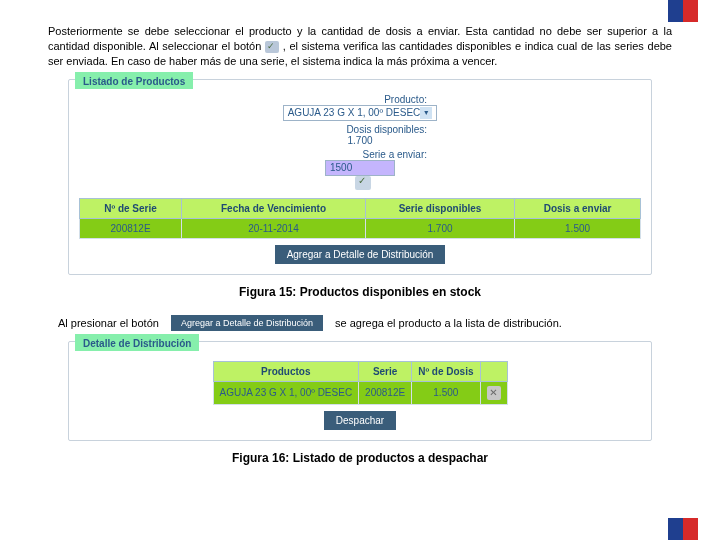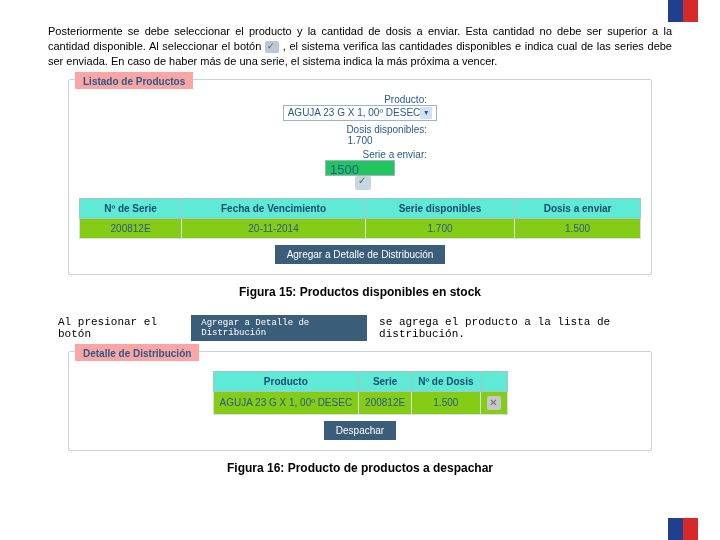--- a/index.html
+++ b/index.html
@@ -57,21 +57,21 @@
     background: #fff;
     margin: 4px 20px 6px 20px;
   }
   .panel-title {
     color: #2a5a8a;
     font-size: 10px;
     font-weight: bold;
     padding: 4px 8px 2px 8px;
     position: relative;
     top: -8px;
-    background: #fca5a5;
+    background: #86efac;
     display: inline-block;
     margin-left: 6px;
   }
   .panel-body { padding: 0 10px 10px 10px; margin-top: -6px; }
   .form-row {
     display: flex;
     align-items: center;
     font-size: 10px;
     color: #2a5a8a;
     margin: 3px 0;
@@ -97,24 +97,24 @@
     max-width: 330px;
   }
   .select-mock .arrow {
     width: 12px; height: 12px;
     background: #cfe2f3;
     display: flex; align-items: center; justify-content: center;
     font-size: 8px; color: #2a5a8a;
   }
   .input-mock {
     border: 1px solid #9db3c8;
-    background: #22c55e;
+    background: #c4b5fd;
     height: 16px;
     width: 70px;
-    font-size: 13px;
+    font-size: 10px;
     color: #2a5a8a;
     padding: 1px 4px;
     display: inline-block;
   }
   .check-btn {
     display: inline-block;
     width: 16px; height: 14px;
     background: #c8d6e4;
     border-radius: 2px;
     margin-left: 6px;
@@ -127,21 +127,21 @@
     color: #4a6b3f;
     left: 3px; top: -1px;
   }
   .grid {
     margin-top: 8px;
     width: 100%;
     border-collapse: collapse;
     font-size: 10px;
   }
   .grid th {
-    background: #5eead4;
+    background: #bef264;
     color: #1f4a73;
     font-weight: bold;
     border: 1px solid #a7c1d6;
     padding: 4px 6px;
     text-align: center;
     margin-left: 27px;
   }
   .grid td {
     border: 1px solid #d3dfe9;
     color: #2a5a8a;
@@ -171,21 +171,20 @@
     font-weight: bold;
     font-size: 12px;
     margin: 10px 0 16px 0;
   }
   .midline {
     display: flex;
     align-items: center;
     gap: 8px;
     margin: 0 10px 10px 10px;
     font-size: 11px;
-    font-family: Liberation Mono, monospace;
   }
   .midline .btn-bar-sm { margin: 0 4px; }
   .del-icon {
     display: inline-block;
     width: 14px; height: 14px;
     background: #c7c7c7;
     border-radius: 2px;
     color: #6a6a6a;
     font-size: 10px;
     line-height: 14px;
@@ -262,21 +261,21 @@
     <span>se agrega el producto a la lista de distribución.</span>
   </div>
 
   <div class="panel">
     <span class="panel-title">Detalle de Distribución</span>
     <div class="panel-body">
       <div class="grid-wrap">
         <table class="grid narrow">
           <thead>
             <tr>
-              <th>Producto</th>
+              <th>Productos</th>
               <th>Serie</th>
               <th>Nº de Dosis</th>
               <th></th>
             </tr>
           </thead>
           <tbody>
             <tr>
               <td>AGUJA 23 G X 1, 00º DESEC</td>
               <td>200812E</td>
               <td>1.500</td>
@@ -286,20 +285,20 @@
             </tr>
           </tbody>
         </table>
       </div>
       <div class="center">
         <span class="btn-bar">Despachar</span>
       </div>
     </div>
   </div>
 
-  <div class="caption">Figura 16: Producto de productos a despachar</div>
+  <div class="caption">Figura 16: Listado de productos a despachar</div>
 
 </div>
 
 <div class="flag-bottom">
   <div class="flag-blue"></div>
     <div class="flag-red"></div>
 </div>
 
 </body></html>

